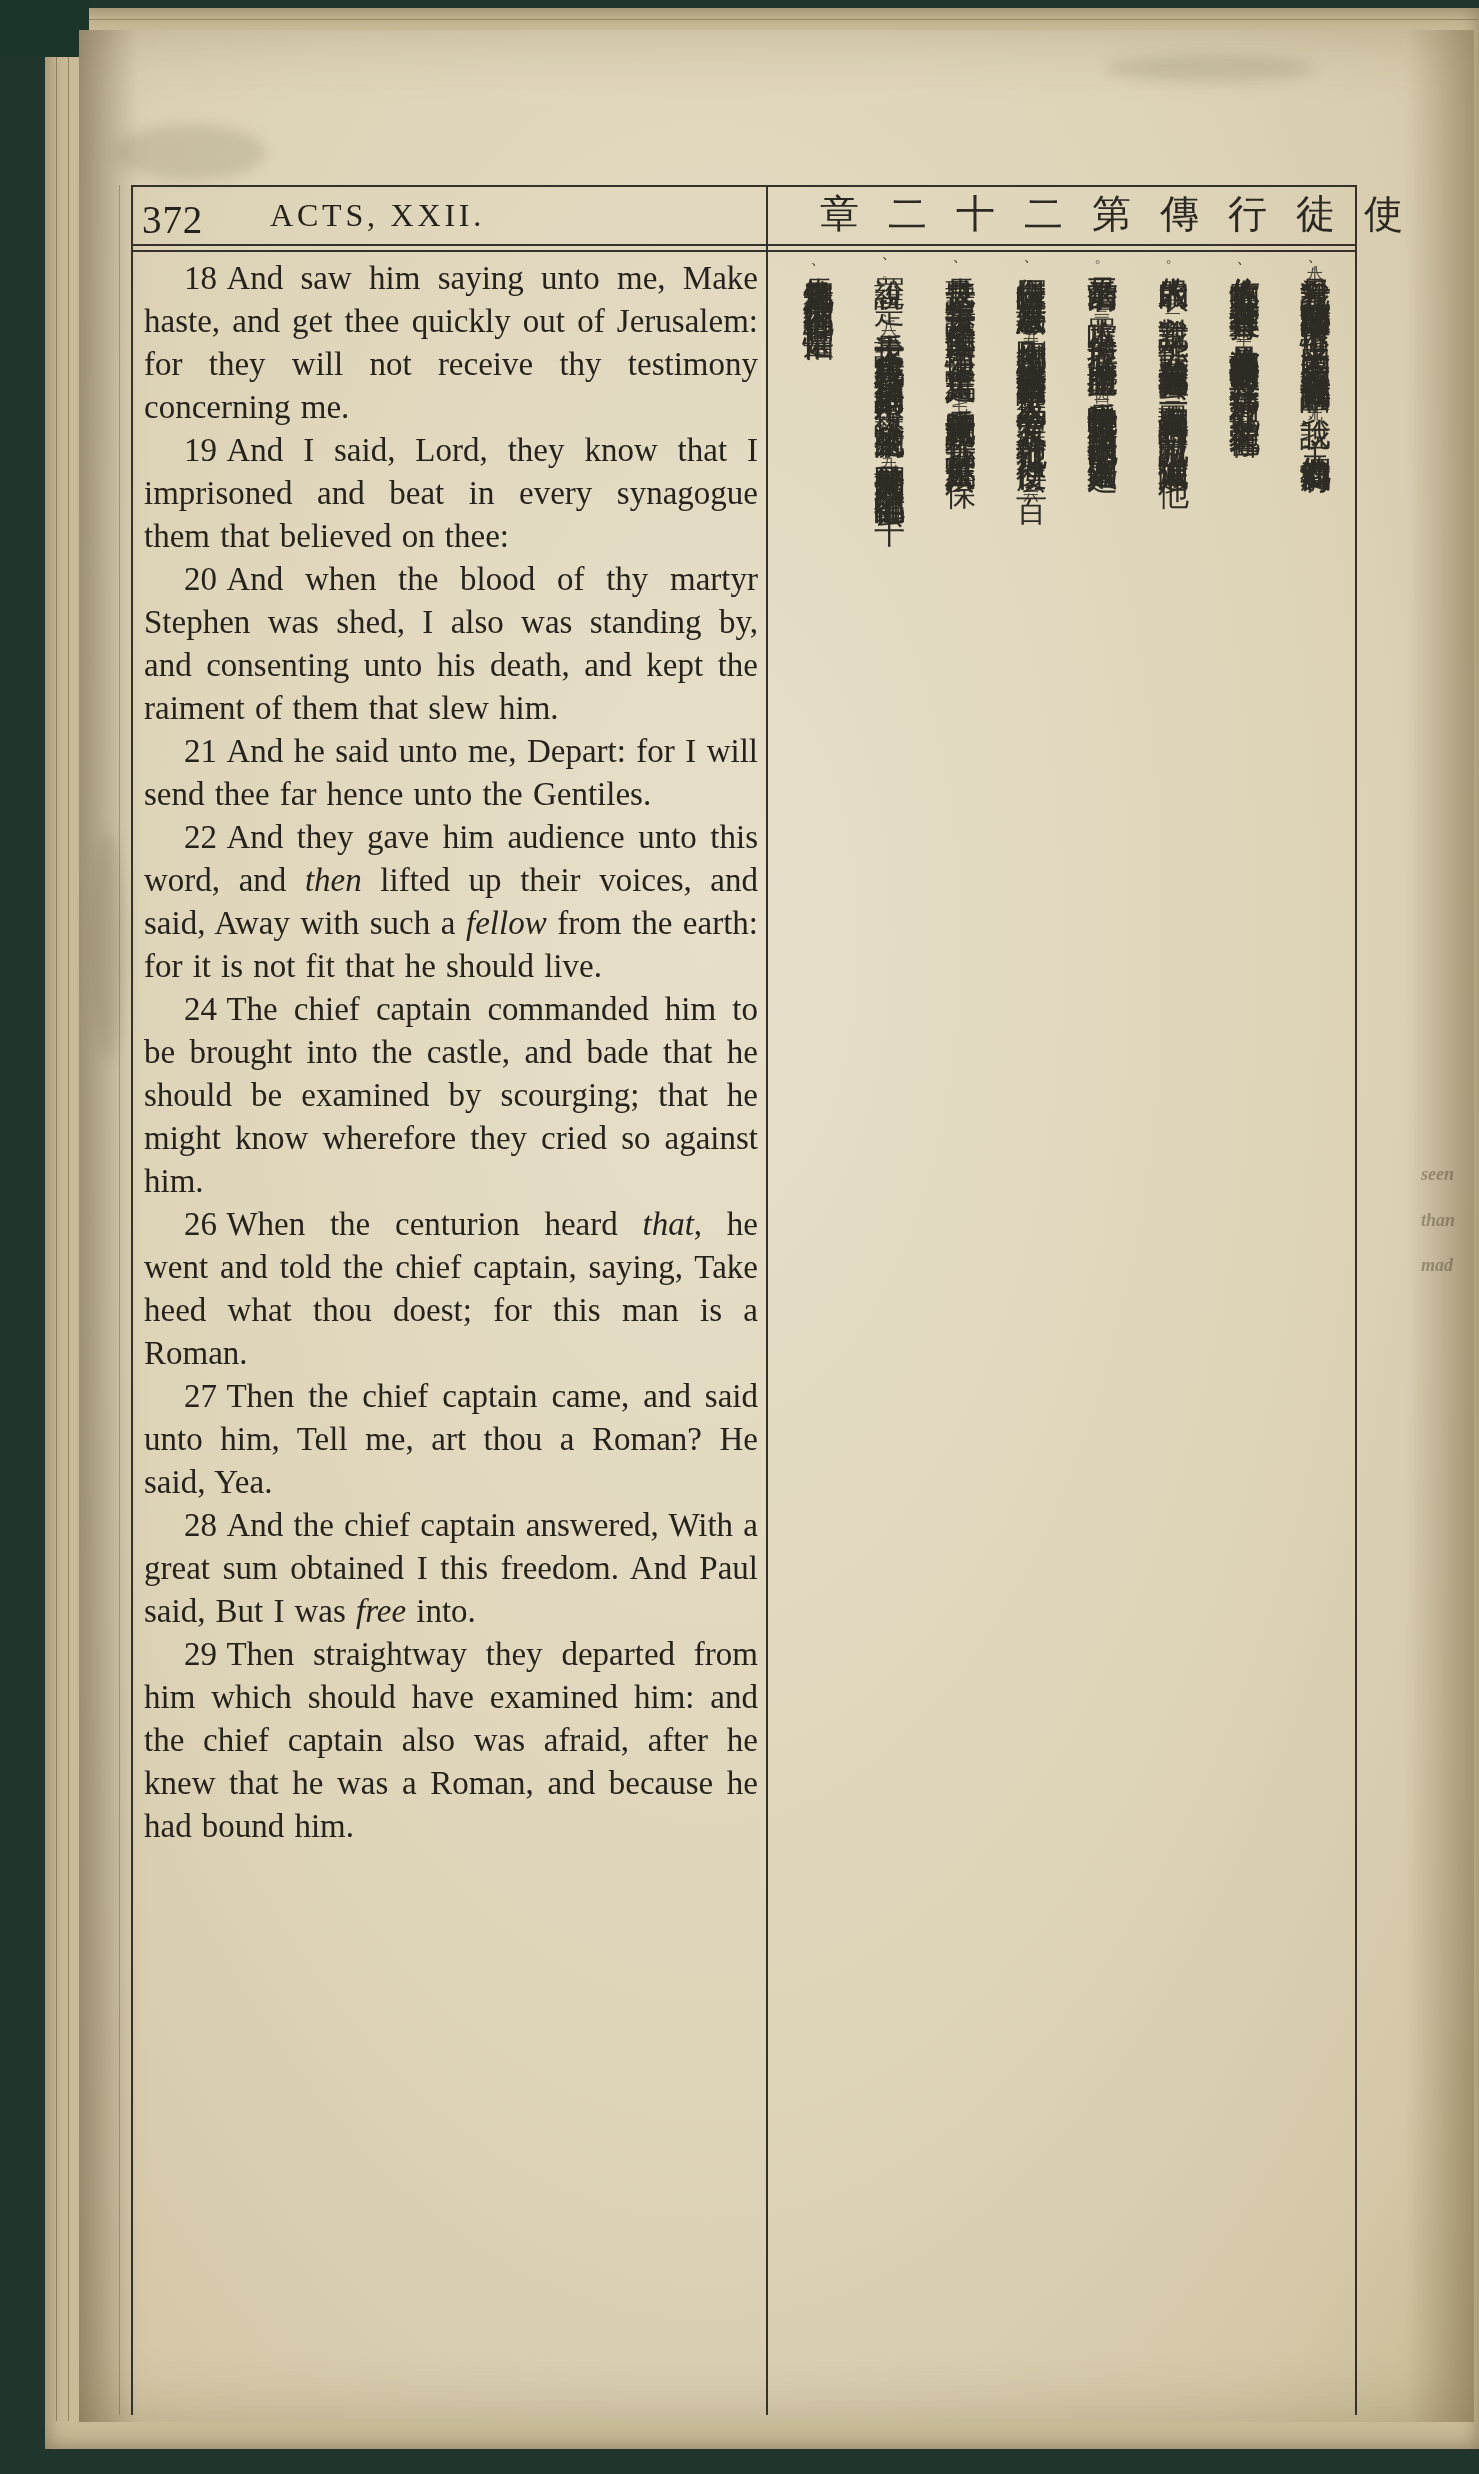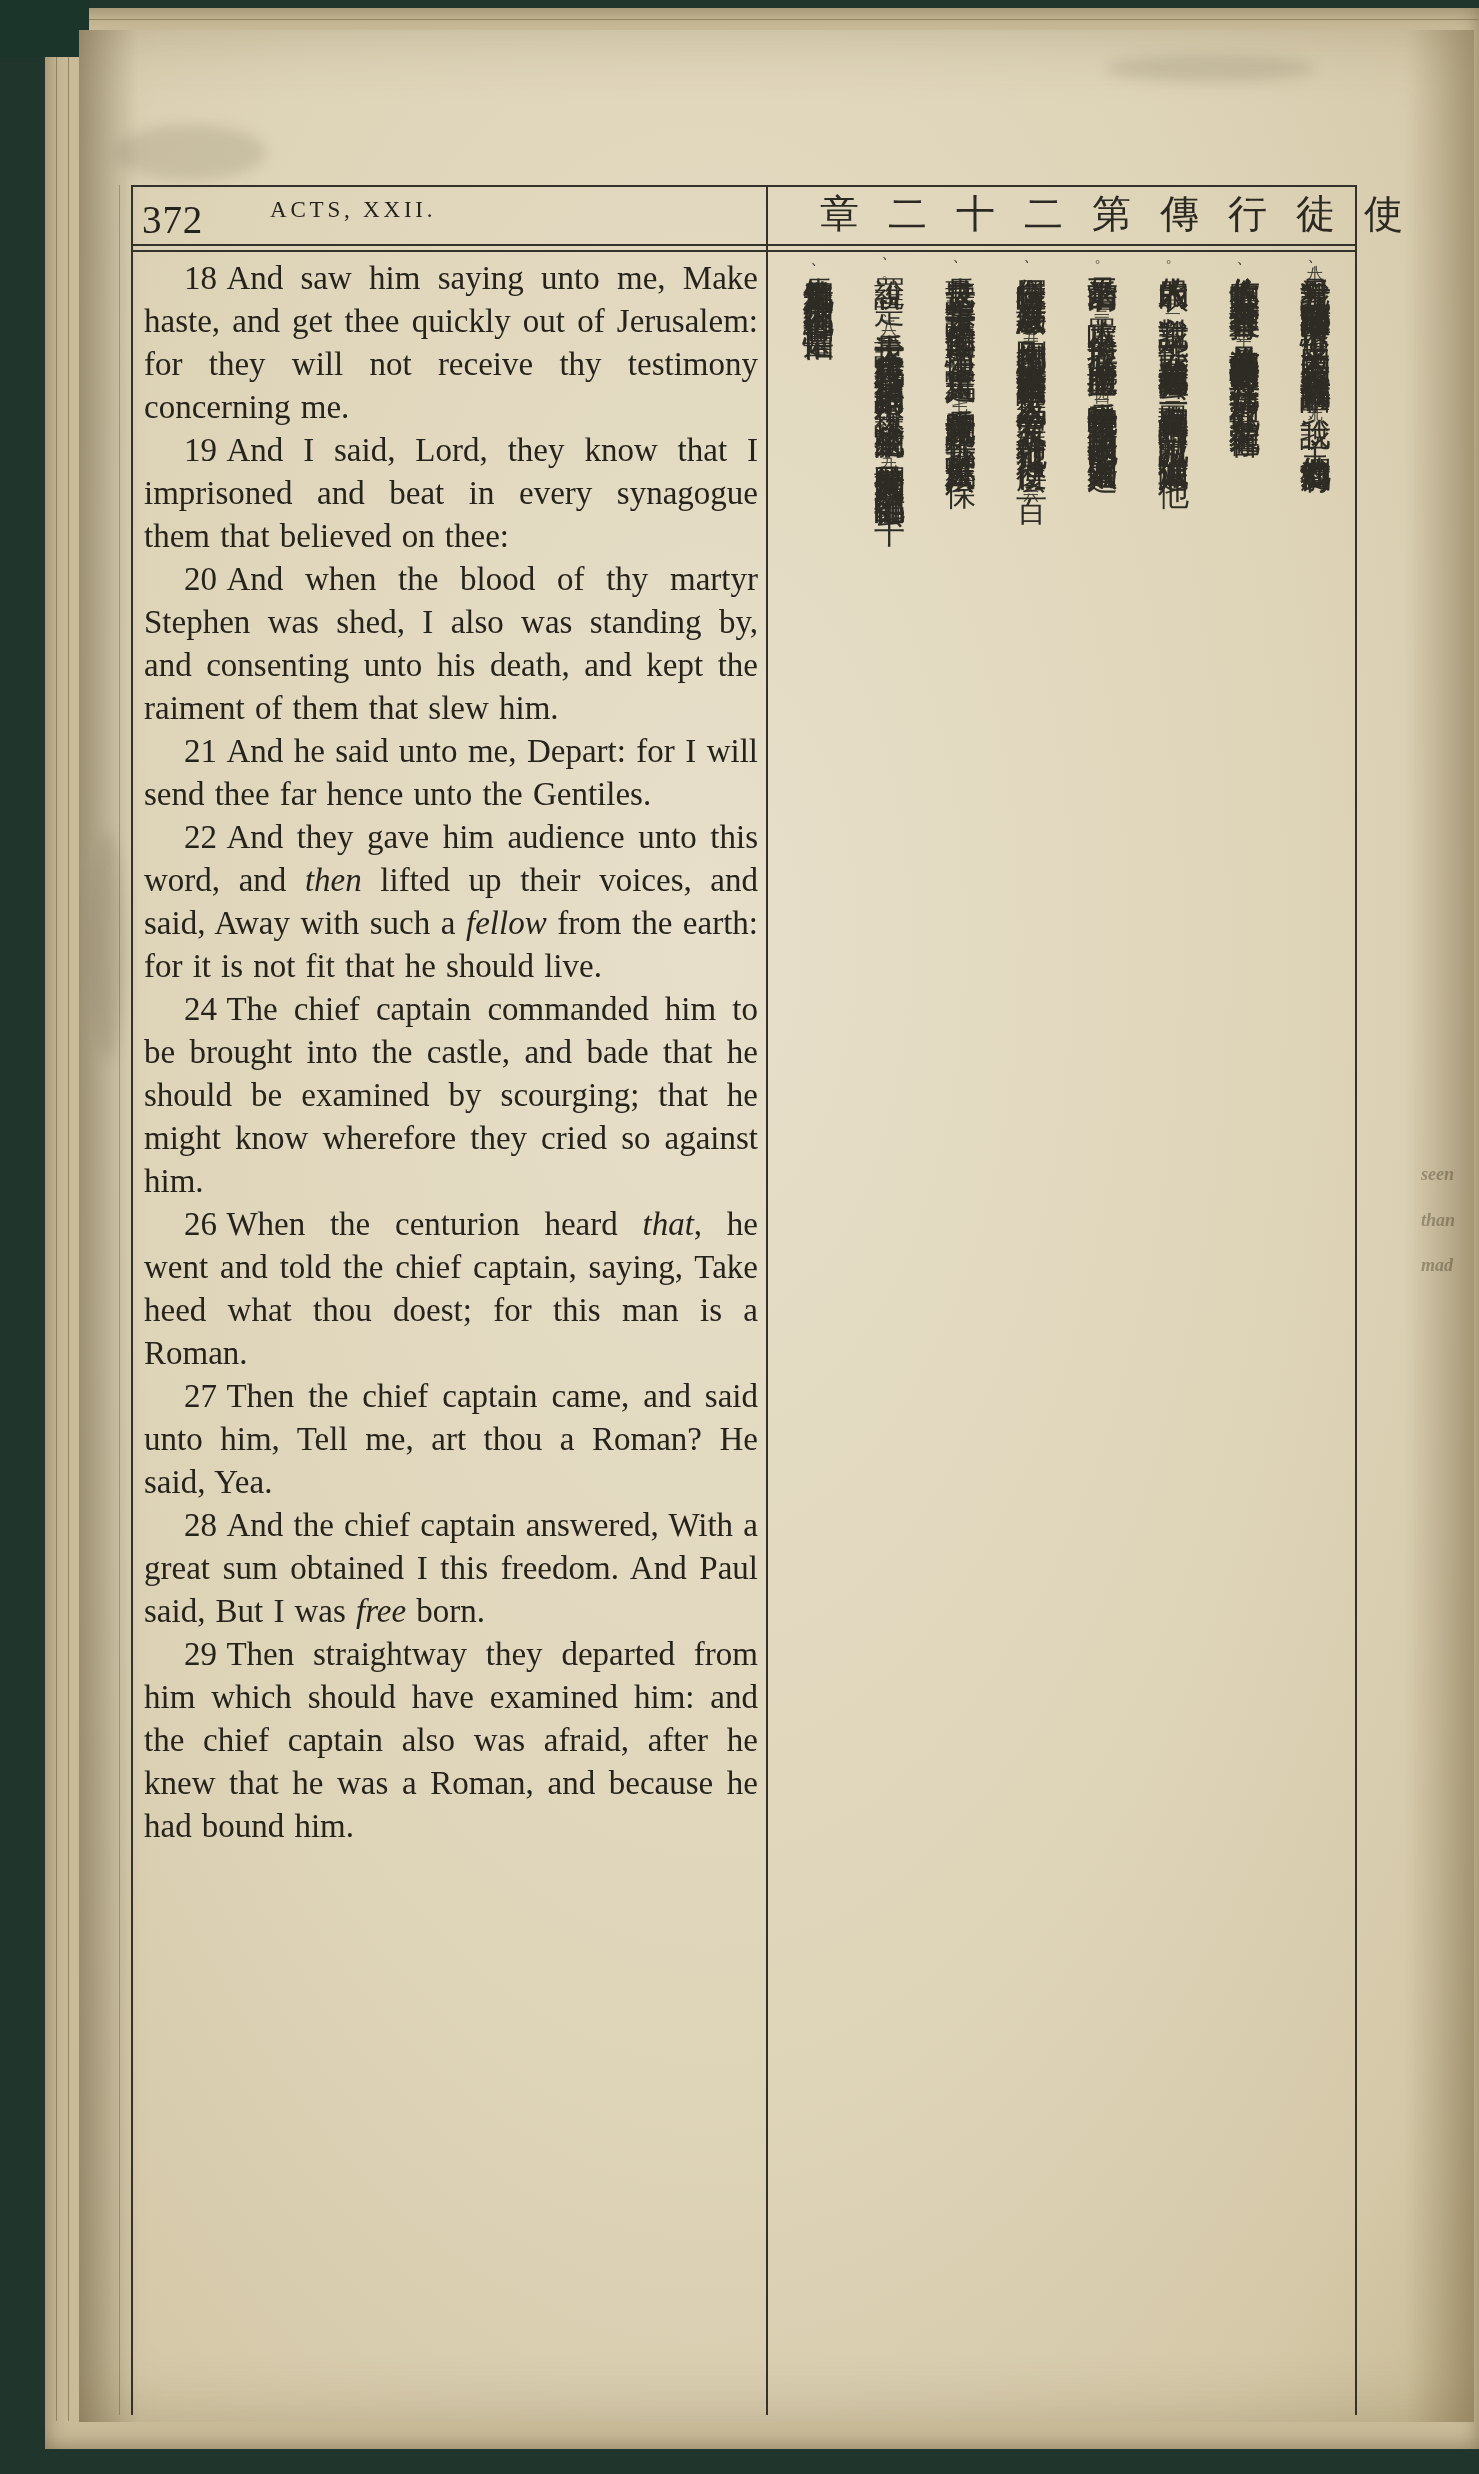--- a/index.html
+++ b/index.html
@@ -31,21 +31,21 @@
     position:absolute; right:5.7px; top:30px; bottom:53px; width:68px;
     background: linear-gradient(270deg, rgba(95,75,40,.33), rgba(95,75,40,0));
   }
   .stain { position:absolute; background:rgba(80,70,50,.14); border-radius:50%; filter:blur(6.6px); }
 
   .rule-h { position:absolute; height:1.9px; background:#34312a; }
   .rule-v { position:absolute; width:1.9px; background:#34312a; }
   .rule-faint { opacity:.3; }
 
   .page-number { position:absolute; left:142px; top:197px; font-size:39px; letter-spacing:0.9px; }
-  .head-en { position:absolute; left:270px; top:197px; font-size:23px; letter-spacing:3.8px; white-space:nowrap; }
+  .head-en { position:absolute; left:270px; top:197px; font-size:32px; letter-spacing:3.8px; white-space:nowrap; }
   .head-zh { position:absolute; left:820px; top:187px; font-size:39px; letter-spacing:29px; white-space:nowrap; color:#2b2922;text-align:right; }
 
   .english-verses {
     position:absolute; left:144px; top:257px; width:614px; height:2164px;
     font-size:33px; line-height:43px; text-align:justify; word-spacing:1.9px;
     overflow:hidden;
   }
   .verse { text-indent:40px; }
   .vnum { margin-right:9.4px; }
 
@@ -92,21 +92,21 @@
 
 <div class="english-verses">
     <p class="verse"><span class="vnum">18</span><span>And saw him saying unto me, Make haste, and get thee quickly out of Jerusalem: for they will not receive thy testimony concerning me.</span></p>
     <p class="verse"><span class="vnum">19</span><span>And I said, Lord, they know that I imprisoned and beat in every synagogue them that believed on thee:</span></p>
     <p class="verse"><span class="vnum">20</span><span>And when the blood of thy martyr Stephen was shed, I also was standing by, and consenting unto his death, and kept the raiment of them that slew him.</span></p>
     <p class="verse"><span class="vnum">21</span><span>And he said unto me, Depart: for I will send thee far hence unto the Gentiles.</span></p>
     <p class="verse"><span class="vnum">22</span><span>And they gave him audience unto this word, and </span><i>then</i><span> lifted up their voices, and said, Away with such a </span><i>fellow</i><span> from the earth: for it is not fit that he should live.</span></p>
     <p class="verse"><span class="vnum">24</span><span>The chief captain commanded him to be brought into the castle, and bade that he should be examined by scourging; that he might know wherefore they cried so against him.</span></p>
     <p class="verse"><span class="vnum">26</span><span>When the centurion heard </span><i>that</i><span>, he went and told the chief captain, saying, Take heed what thou doest; for this man is a Roman.</span></p>
     <p class="verse"><span class="vnum">27</span><span>Then the chief captain came, and said unto him, Tell me, art thou a Roman? He said, Yea.</span></p>
-    <p class="verse"><span class="vnum">28</span><span>And the chief captain answered, With a great sum obtained I this freedom.  And Paul said, But I was </span><i>free</i><span> born.</span></p>
+    <p class="verse"><span class="vnum">28</span><span>And the chief captain answered, With a great sum obtained I this freedom.  And Paul said, But I was </span><i>free</i><span> into.</span></p>
     <p class="verse"><span class="vnum">29</span><span>Then straightway they departed from him which should have examined him: and the chief captain also was afraid, after he knew that he was a Roman, and because he had bound him.</span></p>
   </div>
 
 <div class="cjk-block" lang="zh-Hant">
     <div class="cjk-col"><span class="verse-marker">十八</span>看見主對我說<span class="cjk-punct">、</span>你速速的離開耶路撒冷<span class="cjk-punct">、</span>不可遲慢<span class="cjk-punct">、</span>因為這裏的人<span class="cjk-punct">、</span>不肯聽你為我作見證的話<span class="cjk-punct">。</span><span class="verse-marker">○十九</span>我說<span class="cjk-punct">、</span>主<span class="cjk-punct">、</span>他們知道我從前將</div>
     <div class="cjk-col">信你的人收在監裏<span class="cjk-punct">、</span>又在各會堂裏鞭打<span class="cjk-punct">、</span><span class="verse-marker">○二十</span>並且為你作見證的司提反被殺害的時候<span class="cjk-punct">、</span>我站在傍邊<span class="cjk-punct">、</span>歡喜他死<span class="cjk-punct">、</span>又看守害死他</div>
     <div class="cjk-col">的人的衣服<span class="cjk-punct">。</span><span class="verse-marker">○二一</span>主對我說<span class="cjk-punct">、</span>你去罷<span class="cjk-punct">、</span>我要差遣你遠遠的往異邦去<span class="cjk-punct">。</span><span class="verse-marker">○二二</span>眾人聽保羅講到這一句話<span class="cjk-punct">、</span>就喊叫說<span class="cjk-punct">、</span>從世上除滅這個人<span class="cjk-punct">、</span>他</div>
     <div class="cjk-col">是不當活著的<span class="cjk-punct">。</span><span class="verse-marker">○二三</span>眾人喧嚷<span class="cjk-punct">、</span>摔掉衣服<span class="cjk-punct">、</span>將塵土向空拋撒<span class="cjk-punct">、</span><span class="verse-marker">○二四</span>千夫長就吩咐帶保羅進營<span class="cjk-punct">、</span>叫人用鞭子拷問他<span class="cjk-punct">、</span>因為要知道眾人這</div>
     <div class="cjk-col">樣向保羅喧嚷<span class="cjk-punct">、</span>是為甚麼緣故<span class="cjk-punct">。</span><span class="verse-marker">○二五</span>剛用皮帶捆綁<span class="cjk-punct">、</span>保羅對傍邊站著的百夫長說<span class="cjk-punct">、</span>人為羅馬人<span class="cjk-punct">、</span>又沒有定罪<span class="cjk-punct">、</span>就鞭打他<span class="cjk-punct">、</span>使得麼<span class="cjk-punct">。</span><span class="verse-marker">○二六</span>百</div>
     <div class="cjk-col">夫長聽見這話<span class="cjk-punct">、</span>去告訴千夫長說<span class="cjk-punct">、</span>你所要作的事<span class="cjk-punct">、</span>須要謹慎<span class="cjk-punct">、</span>這是羅馬人<span class="cjk-punct">。</span><span class="verse-marker">○二七</span>千夫長就來問保羅說<span class="cjk-punct">、</span>你告訴我<span class="cjk-punct">、</span>你是羅馬人麼<span class="cjk-punct">。</span>保</div>

